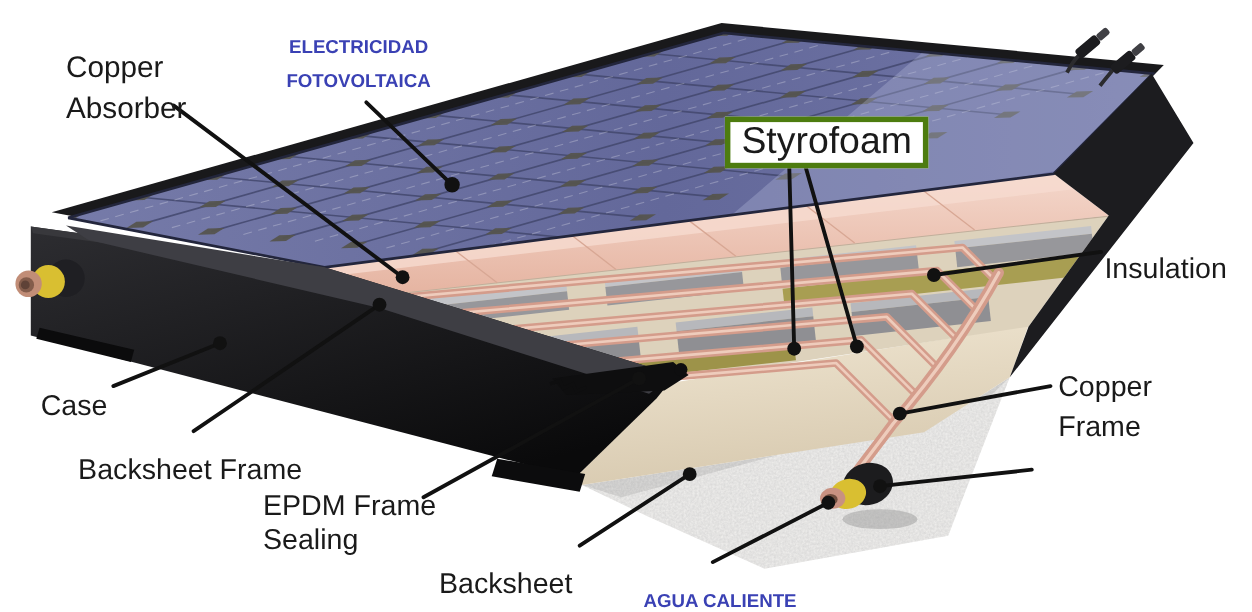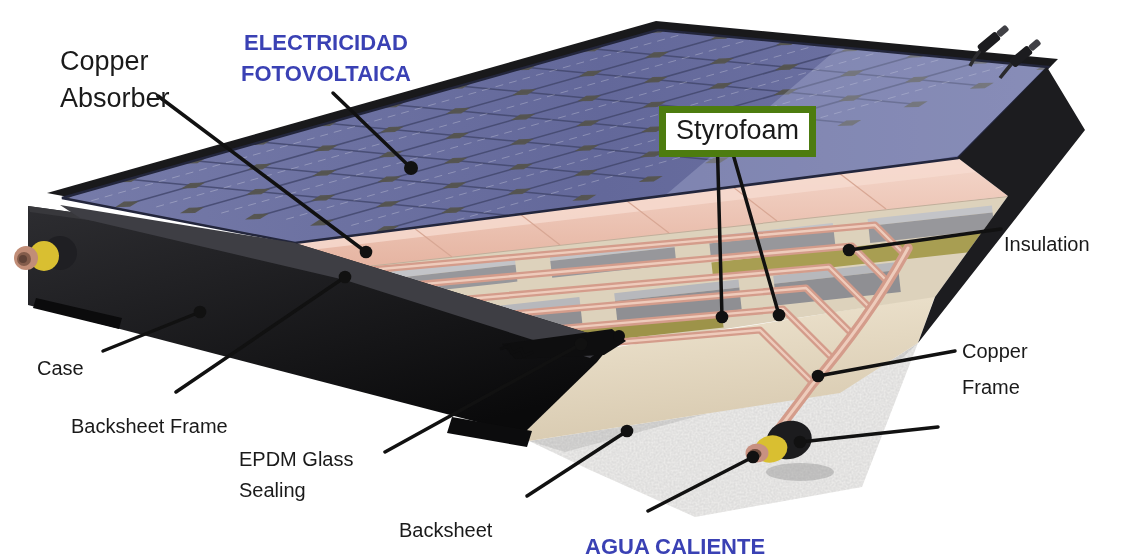--- a/index.html
+++ b/index.html
@@ -1,23 +1,23 @@
 <!DOCTYPE html>
 <html><head>
 <meta charset="utf-8">
 <style>
   html,body{margin:0;padding:0;background:#ffffff;}
   .stage{position:relative;width:1138px;height:556px;background:#fff;overflow:hidden;
          font-family:"Liberation Sans",sans-serif;}
   .stage svg{position:absolute;left:0;top:0;z-index:1;}
   .labels{position:absolute;left:0;top:16px;width:100%;height:100%;z-index:2;pointer-events:none;}
-  .lbl{position:absolute;color:#1a1a1a;font-size:20px;line-height:33px;white-space:nowrap;}
+  .lbl{position:absolute;color:#1a1a1a;font-size:26px;line-height:33px;white-space:nowrap;}
   .lbl span{display:block;}
-  .lbl.blue{color:#3a41b4;font-weight:bold;font-size:22px;line-height:31px;}
-  .lbl.boxed{background:#ffffff;border:7px solid #4d7c0f;padding:1px 10px 3px 10px;font-size:27px;}
+  .lbl.blue{color:#3a41b4;font-weight:bold;font-size:17px;line-height:31px;}
+  .lbl.boxed{background:#ffffff;border:5px solid #4d7c0f;padding:1px 10px 3px 10px;font-size:34px;}
   .lbl.center{text-align:center;}
 </style>
 </head>
 <body>
 
 <div class="stage">
 
 <svg id="scene" width="1138" height="556" viewBox="0 0 1138 556">
   <defs>
     <clipPath id="clipGlass">
@@ -297,21 +297,21 @@
   </div>
   <div class="lbl blue center" style="left:228px;top:11px;width:196px;">
     <span>ELECTRICIDAD</span>
     <span>FOTOVOLTAICA</span>
   </div>
   <div class="lbl boxed" style="left:659px;top:90px;">Styrofoam</div>
   <div class="lbl" style="left:1004px;top:212px;">Insulation</div>
   <div class="lbl" style="left:37px;top:336px;text-align:center;">Case</div>
   <div class="lbl" style="left:71px;top:394px;">Backsheet Frame</div>
   <div class="lbl" style="left:239px;top:428px;line-height:31px;">
-    <span>EPDM Glass</span>
+    <span>EPDM Frame</span>
     <span>Sealing</span>
   </div>
   <div class="lbl" style="left:399px;top:498px;">Backsheet</div>
   <div class="lbl blue" style="left:585px;top:515px;">AGUA CALIENTE</div>
   <div class="lbl" style="left:962px;top:317px;line-height:36px;">
     <span>Copper</span>
     <span>Frame</span>
   </div>
   <div class="lbl" style="left:941px;top:391px;line-height:37px;">
   </div>

